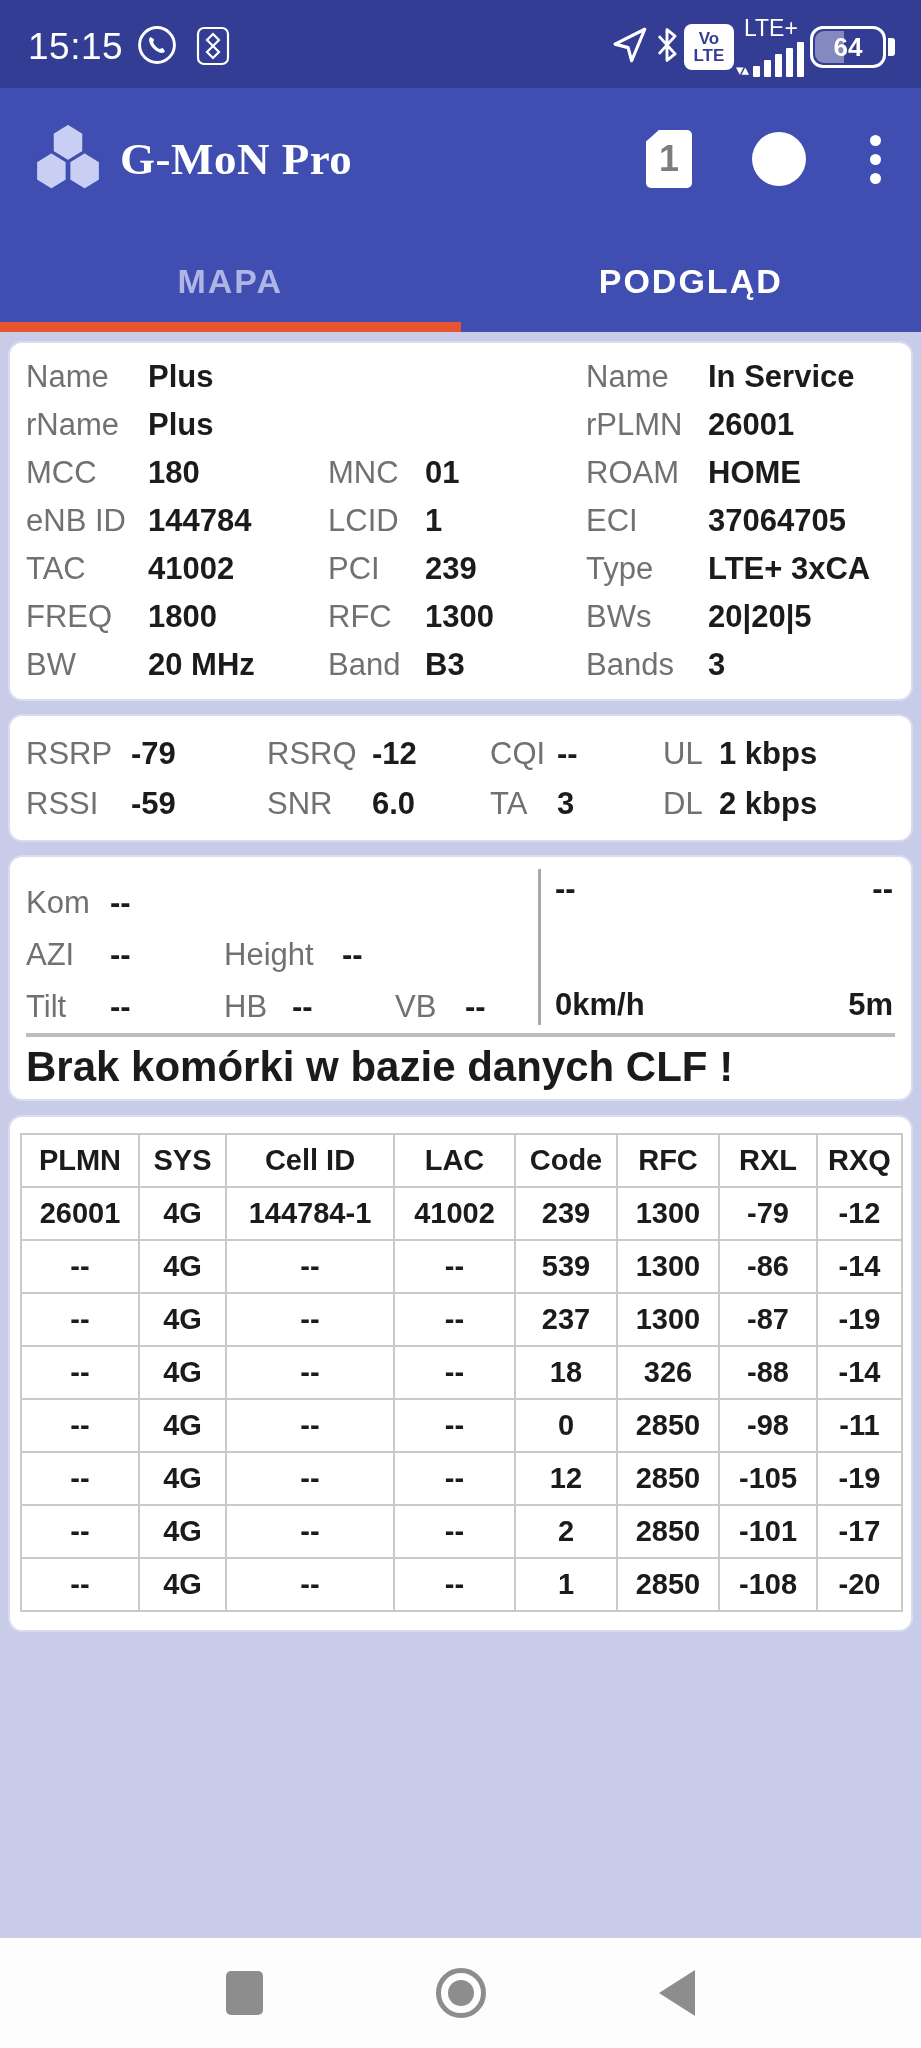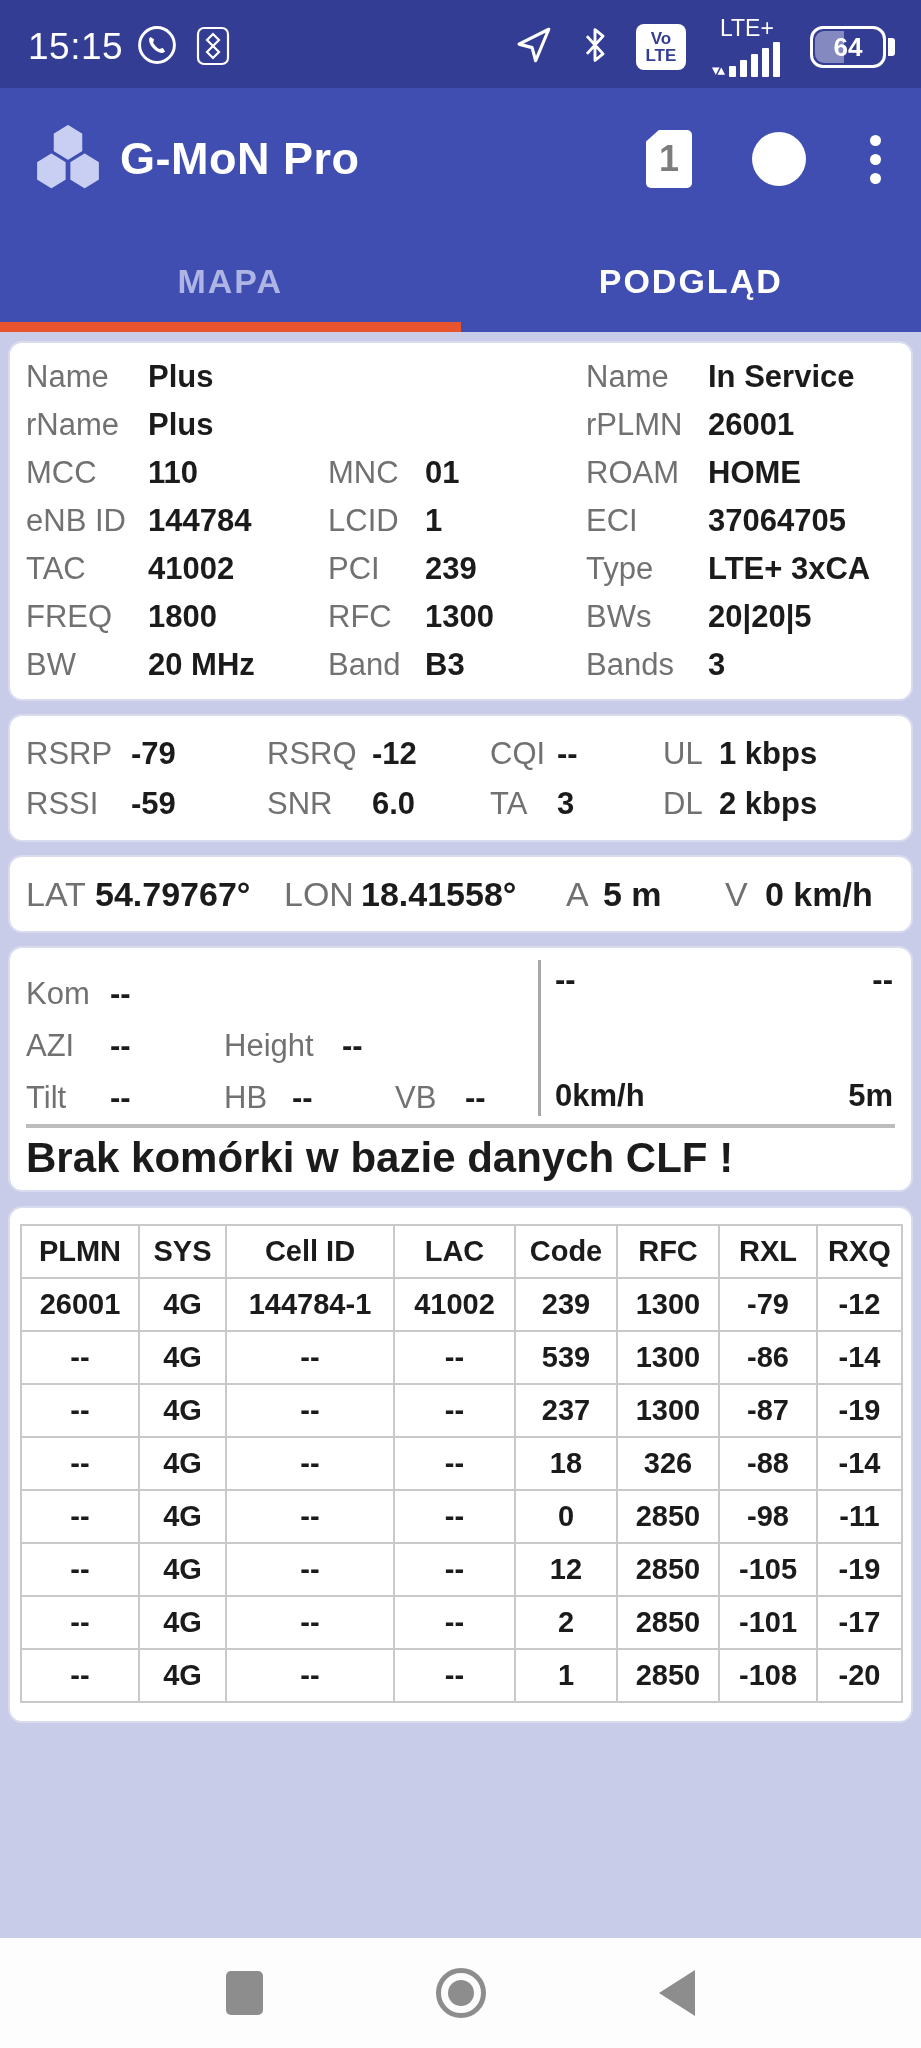--- a/index.html
+++ b/index.html
@@ -5,42 +5,42 @@
   * { box-sizing: border-box; margin: 0; padding: 0; }
   html,body { width: 921px; }
   body { font-family: "Liberation Sans", sans-serif; background:#c9cce9; }
   .screen { width:921px; height:2048px; display:flex; flex-direction:column; overflow:hidden; }
 
   
   .status-bar { height:88px; background:#333d94; color:#fff; display:flex; align-items:center;
     justify-content:space-between; padding:6px 26px 0 28px; flex:0 0 auto; }
   .sb-left { display:flex; align-items:center; gap:12px; }
   .sb-time { font-size:37px; font-weight:500; letter-spacing:0.5px; }
-  .sb-right { display:flex; align-items:center; gap:26px; }
+  .sb-right { display:flex; align-items:center; gap:2px; }
   .volte-badge { width:50px; height:46px; background:#fff; border-radius:8px; color:#333d94;
     display:flex; flex-direction:column; align-items:center; justify-content:center;
     font-size:17px; font-weight:bold; line-height:17px; }
   .signal-block { display:flex; flex-direction:column; align-items:flex-start; }
   .signal-label { font-size:23px; font-weight:500; line-height:23px; margin-left:8px; }
   .signal-row { display:flex; align-items:flex-end; gap:4px; margin-top:2px; }
   .sig-arrows { font-size:15px; line-height:15px; letter-spacing:-2px; margin-right:2px; }
   .bar { width:7px; background:#fff; border-radius:1px; }
   .b1{height:11px}.b2{height:17px}.b3{height:23px}.b4{height:29px}.b5{height:35px}
   .battery { display:flex; align-items:center; margin-left:4px; }
   .battery-body { width:76px; height:42px; border:3px solid #fff; border-radius:13px; position:relative;
     display:flex; align-items:center; justify-content:center; overflow:hidden; }
   .battery-fill { position:absolute; left:2px; top:2px; bottom:2px; width:42%; background:rgba(255,255,255,0.4); border-radius:9px 0 0 9px; }
   .battery-num { position:relative; font-size:26px; font-weight:bold; }
   .battery-nub { width:7px; height:18px; background:#fff; border-radius:0 3px 3px 0; margin-left:2px; }
 
   
   .app-bar { height:142px; background:#3f4eb0; display:flex; align-items:center;
     padding:0 36px 0 30px; flex:0 0 auto; }
   .logo { width:76px; height:76px; margin-right:14px; flex:0 0 auto; }
-  .app-title { color:#fff; font-size:45px; font-weight:bold; letter-spacing:0.5px; flex:1; }
+  .app-title { color:#fff; font-size:45px; font-weight:bold; letter-spacing:0.5px; flex:1;font-family:Liberation Serif, serif; }
   .appbar-actions { display:flex; align-items:center; gap:60px; }
   .sim-icon { width:46px; height:58px; background:#fff; border-radius:5px;
     clip-path: polygon(28% 0, 100% 0, 100% 100%, 0 100%, 0 20%);
     display:flex; align-items:center; justify-content:center; }
   .sim-num { color:#7d7d7d; font-size:36px; font-weight:bold; }
   .record-btn { width:54px; height:54px; background:#fff; border-radius:50%; }
   .menu-dots { display:flex; flex-direction:column; gap:8px; padding:6px 4px; }
   .menu-dots i { width:11px; height:11px; background:#fff; border-radius:50%; display:block; }
 
   
@@ -191,21 +191,21 @@
         <span class="val"></span>
         <span class="lbl">Name</span>
         <span class="val">In Service</span>
       <span class="lbl">rName</span>
         <span class="val">Plus</span>
         <span class="lbl"></span>
         <span class="val"></span>
         <span class="lbl">rPLMN</span>
         <span class="val">26001</span>
       <span class="lbl">MCC</span>
-        <span class="val">110</span>
+        <span class="val">180</span>
         <span class="lbl">MNC</span>
         <span class="val">01</span>
         <span class="lbl">ROAM</span>
         <span class="val">HOME</span>
       <span class="lbl">eNB ID</span>
         <span class="val">144784</span>
         <span class="lbl">LCID</span>
         <span class="val">1</span>
         <span class="lbl">ECI</span>
         <span class="val">37064705</span>
@@ -241,30 +241,20 @@
       <span class="lbl">RSSI</span>
         <span class="val">-59</span>
         <span class="lbl">SNR</span>
         <span class="val">6.0</span>
         <span class="lbl">TA</span>
         <span class="val">3</span>
         <span class="lbl">DL</span>
         <span class="val">2 kbps</span>
     </div>
 
-    <div class="card card-position">
-      <span class="lbl pw-latl">LAT</span>
-      <span class="val pw-latv">54.79767°</span>
-      <span class="lbl pw-lonl">LON</span>
-      <span class="val pw-lonv">18.41558°</span>
-      <span class="lbl pw-al">A</span>
-      <span class="val pw-av">5 m</span>
-      <span class="lbl pw-vl">V</span>
-      <span class="val">0 km/h</span>
-    </div>
 
     <div class="card card-antenna">
       <div class="ant-top">
         <div class="ant-left">
           <div class="ant-row">
             <span class="lbl aw-l1">Kom</span>
             <span class="val">--</span>
           </div>
           <div class="ant-row">
             <span class="lbl aw-l1">AZI</span>

